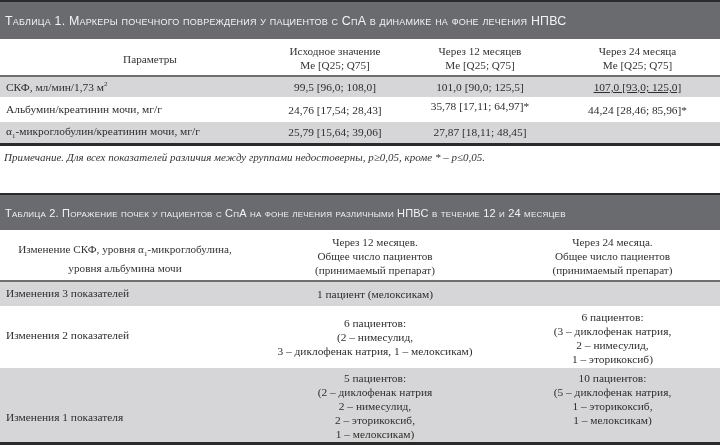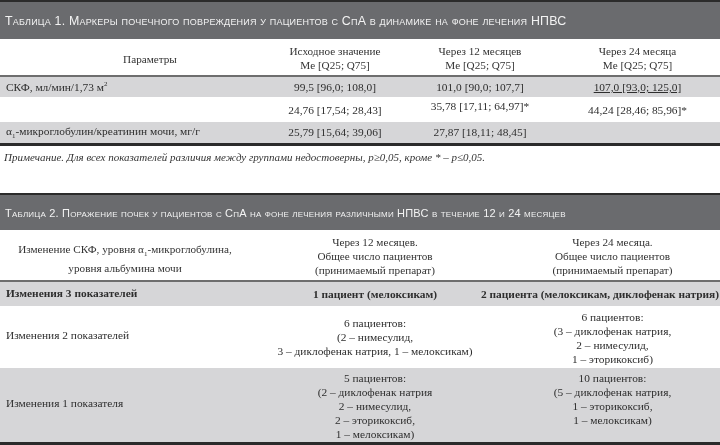--- a/index.html
+++ b/index.html
@@ -59,24 +59,25 @@
   <div class="c" style="left:555px;width:165px;top:0;">
     <div>Через 24 месяца</div>
     <div>Me [Q25; Q75]</div>
   </div>
 </div>
 <div class="rule" style="top:75px;height:2px;"></div>
 
 <div class="row shade" style="top:77px;height:20px;">
   <span class="lbl" style="top:3px;"><span>СКФ, мл/мин/1,73 м</span><sup>2</sup></span>
   <div class="c" style="left:235px;width:200px;top:3px;">99,5 [96,0; 108,0]</div>
-  <div class="c" style="left:400px;width:160px;top:3px;">101,0 [90,0; 107,7]</div>
+  <div class="c" style="left:400px;width:160px;top:3px;">101,0 [90,0; 125,5]</div>
   <div class="c" style="left:555px;width:165px;top:3px;text-decoration:underline;">107,0 [93,0; 125,0]</div>
 </div>
 <div class="row" style="top:99px;height:22px;">
+  <span class="lbl" style="top:4px;">Альбумин/креатинин мочи, мг/г</span>
   <div class="c" style="left:235px;width:200px;top:4px;">24,76 [17,54; 28,43]</div>
   <div class="c" style="left:400px;width:160px;top:0;">35,78 [17,11; 64,97]*</div>
   <div class="c" style="left:555px;width:165px;top:4px;">44,24 [28,46; 85,96]*</div>
 </div>
 <div class="row shade" style="top:122px;height:21px;">
   <span class="lbl" style="top:3px;"><span>α</span><sub>1</sub><span>-микроглобулин/креатинин мочи, мг/г</span></span>
   <div class="c" style="left:235px;width:200px;top:3px;">25,79 [15,64; 39,06]</div>
   <div class="c" style="left:400px;width:160px;top:3px;">27,87 [18,11; 48,45]</div>
 </div>
 <div class="rule" style="top:143px;height:3px;background:#2b2b2b;"></div>
@@ -97,47 +98,44 @@
     <div>(принимаемый препарат)</div>
   </div>
   <div class="c" style="left:505px;width:215px;top:0;">
     <div>Через 24 месяца.</div>
     <div>Общее число пациентов</div>
     <div>(принимаемый препарат)</div>
   </div>
 </div>
 <div class="rule" style="top:280px;height:2px;"></div>
 
-<div class="row shade" style="top:282px;height:24px;font-weight:bold;">
+<div class="row shade" style="top:282px;height:24px;">
   <span class="lbl" style="top:5px;">Изменения 3 показателей</span>
   <div class="c" style="left:275px;width:200px;top:5px;">
     <div>1 пациент (мелоксикам)</div>
-  </div>
-  <div class="c" style="left:480px;width:240px;top:5px;">
-    <div>2 пациента (мелоксикам, диклофенак натрия)</div>
   </div>
 </div>
 
 <div class="row" style="top:307px;height:60px;">
   <span class="lbl" style="top:22px;">Изменения 2 показателей</span>
   <div class="c" style="left:255px;width:240px;top:9px;">
     <div>6 пациентов:</div>
     <div>(2 – нимесулид,</div>
     <div>3 – диклофенак натрия, 1 – мелоксикам)</div>
   </div>
   <div class="c" style="left:505px;width:215px;top:3px;">
     <div>6 пациентов:</div>
     <div>(3 – диклофенак натрия,</div>
     <div>2 – нимесулид,</div>
     <div>1 – эторикоксиб)</div>
   </div>
 </div>
 
 <div class="row shade" style="top:368px;height:74px;">
-  <span class="lbl" style="top:29px;">Изменения 1 показателя</span>
+  <span class="lbl" style="top:43px;">Изменения 1 показателя</span>
   <div class="c" style="left:275px;width:200px;top:3px;">
     <div>5 пациентов:</div>
     <div>(2 – диклофенак натрия</div>
     <div>2 – нимесулид,</div>
     <div>2 – эторикоксиб,</div>
     <div>1 – мелоксикам)</div>
   </div>
   <div class="c" style="left:505px;width:215px;top:3px;">
     <div>10 пациентов:</div>
     <div>(5 – диклофенак натрия,</div>

